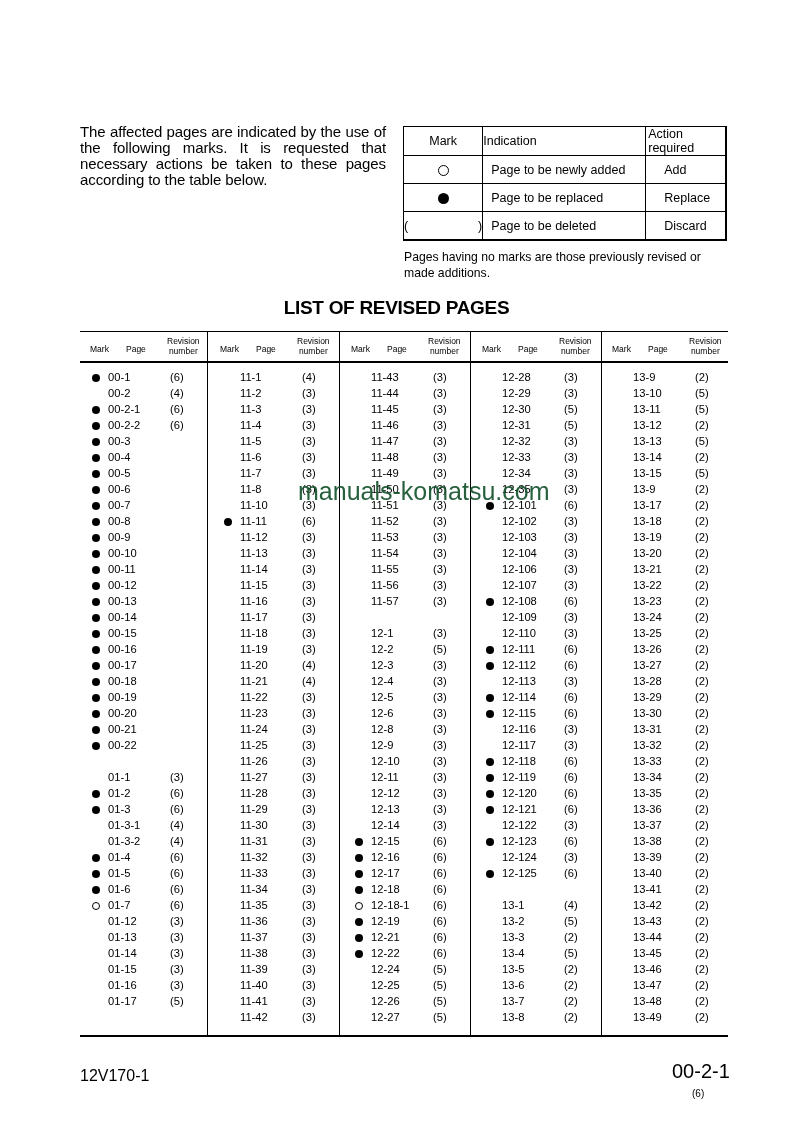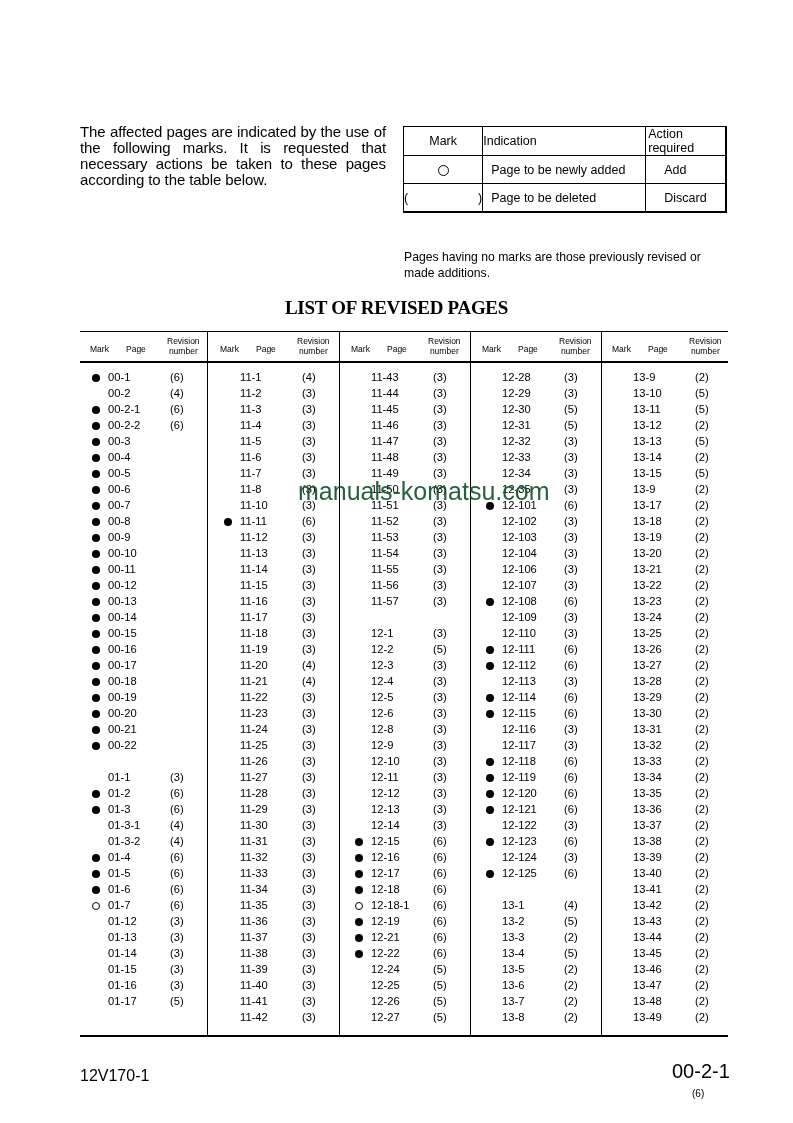--- a/index.html
+++ b/index.html
@@ -10,21 +10,21 @@
   .legend .c-mark { width:66px; text-align:center; }
   .legend .c-ind { width:154px; padding-left:8px; text-align:left; }
   .legend th.c-ind { text-align:left; padding-left:0; }
   .legend .c-act { padding-left:18px; text-align:left; }
   .legend th.c-act { padding-left:2px;margin-left:24px; }
   .dot { display:inline-block; width:9px; height:9px; border-radius:50%; background:#000; vertical-align:middle; }
   .circ { display:inline-block; width:8px; height:8px; border-radius:50%; border:1px solid #000; vertical-align:middle; box-sizing:border-box; }
   .legend .circ { width:11px; height:11px; }
   .legend .dot { width:11px; height:11px; }
   .note { position:absolute; left:404px; top:249px; width:330px; font-size:12.2px; line-height:16px; }
-  .title { position:absolute; left:0; width:793px; top:297px; text-align:center; font-size:19px; font-weight:bold; letter-spacing:-0.3px;font-family:Liberation Serif, serif; }
+  .title { position:absolute; left:0; width:793px; top:297px; text-align:center; font-size:19px; font-weight:bold; letter-spacing:-0.3px; }
   .rule { position:absolute; left:80px; width:648px; background:#000; }
   .vsep { position:absolute; width:1px; background:#000; }
   .hdr { position:absolute; top:336px; font-size:8.5px; line-height:10px; color:#000; }
   .col { position:absolute; top:369px; }
   .row { position:relative; height:16px; font-size:11.2px; line-height:16px; }
   .row .m { position:absolute; left:0; top:0; width:20px; text-align:center; }
   .row .p { position:absolute; left:22px; top:0; white-space:nowrap; }
   .row .r { position:absolute; left:84px; top:0; }
   .row .m .dot { width:8px; height:8px; }
   .watermark { position:absolute; left:298px; top:477px; font-size:25px; color:#14532d; letter-spacing:0px; opacity:0.92; white-space:nowrap; }
@@ -41,20 +41,25 @@
   <tbody>
       <tr>
     <th class="c-mark">Mark</th>
     <th class="c-ind">Indication</th>
     <th class="c-act">Action required</th>
   </tr>
   <tr>
     <td class="c-mark"><span class="circ"></span></td>
     <td class="c-ind">Page to be newly added</td>
     <td class="c-act">Add</td>
+  </tr>
+  <tr>
+    <td class="c-mark"><span class="dot"></span></td>
+    <td class="c-ind">Page to be replaced</td>
+    <td class="c-act">Replace</td>
   </tr>
   <tr>
     <td class="c-mark" style="word-spacing:14px;">(&nbsp;&nbsp;&nbsp;&nbsp;)</td>
     <td class="c-ind">Page to be deleted</td>
     <td class="c-act">Discard</td>
   </tr>
 </tbody>
   </table>
 
 <div class="note">Pages having no marks are those previously revised or made additions.</div>

